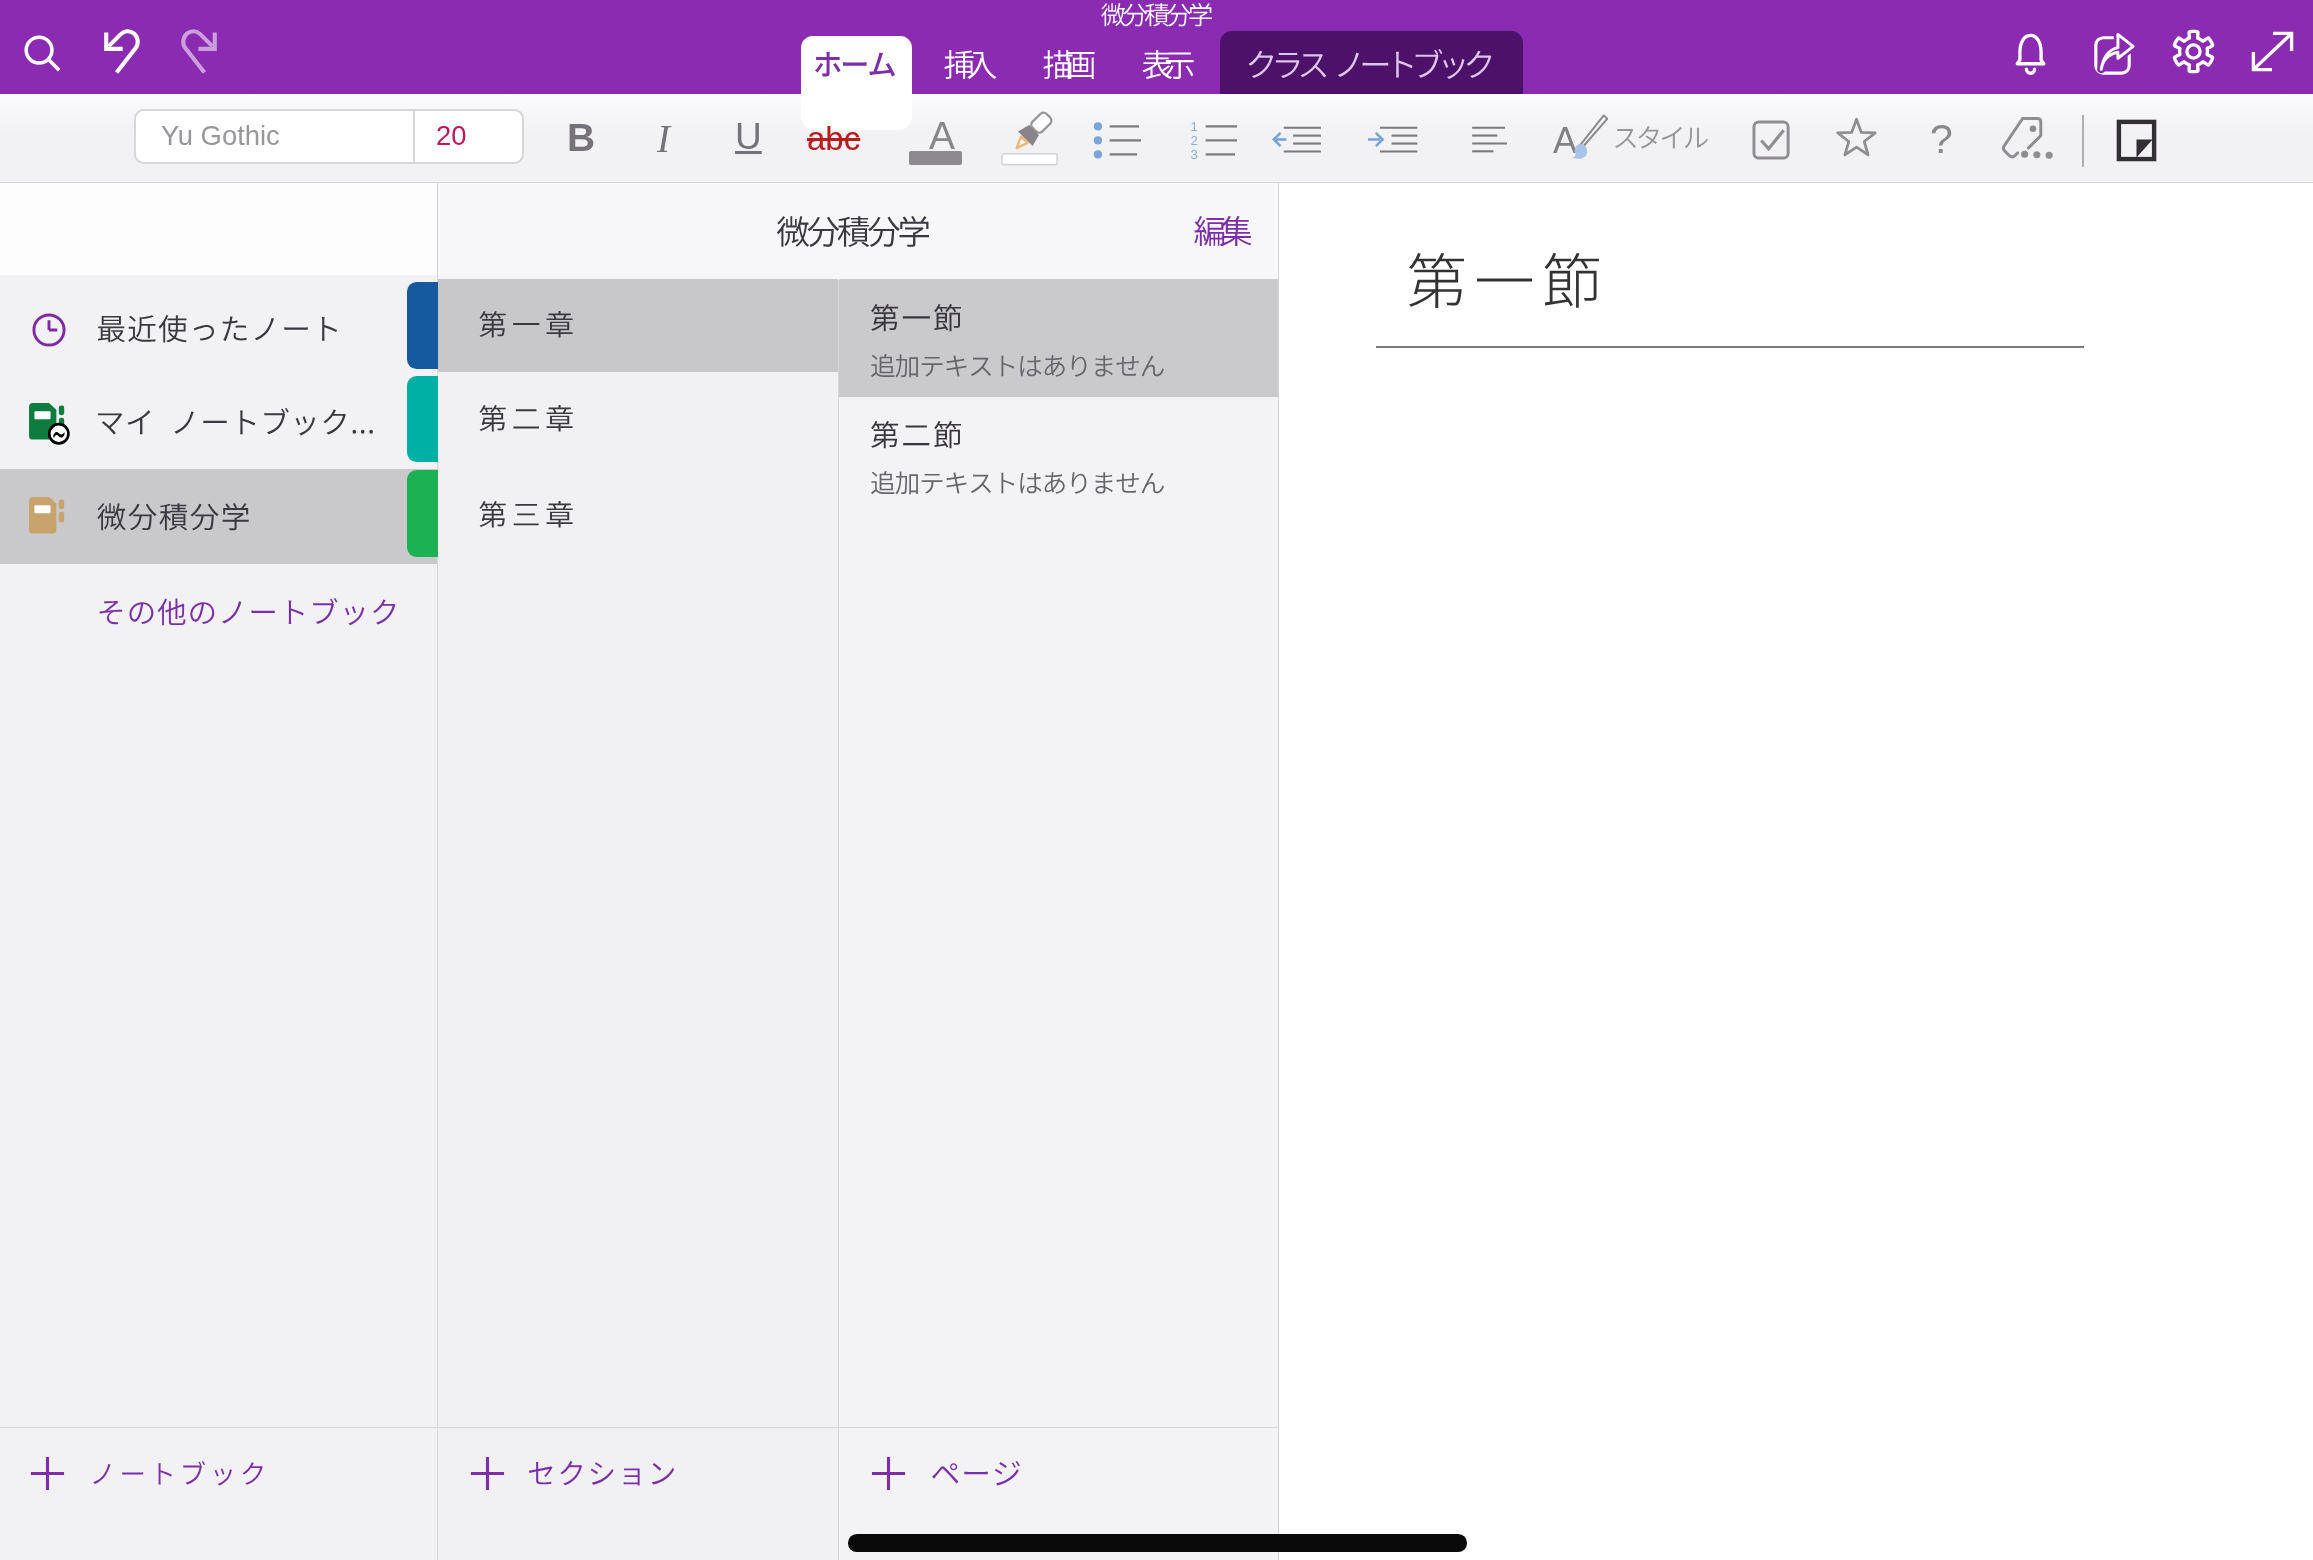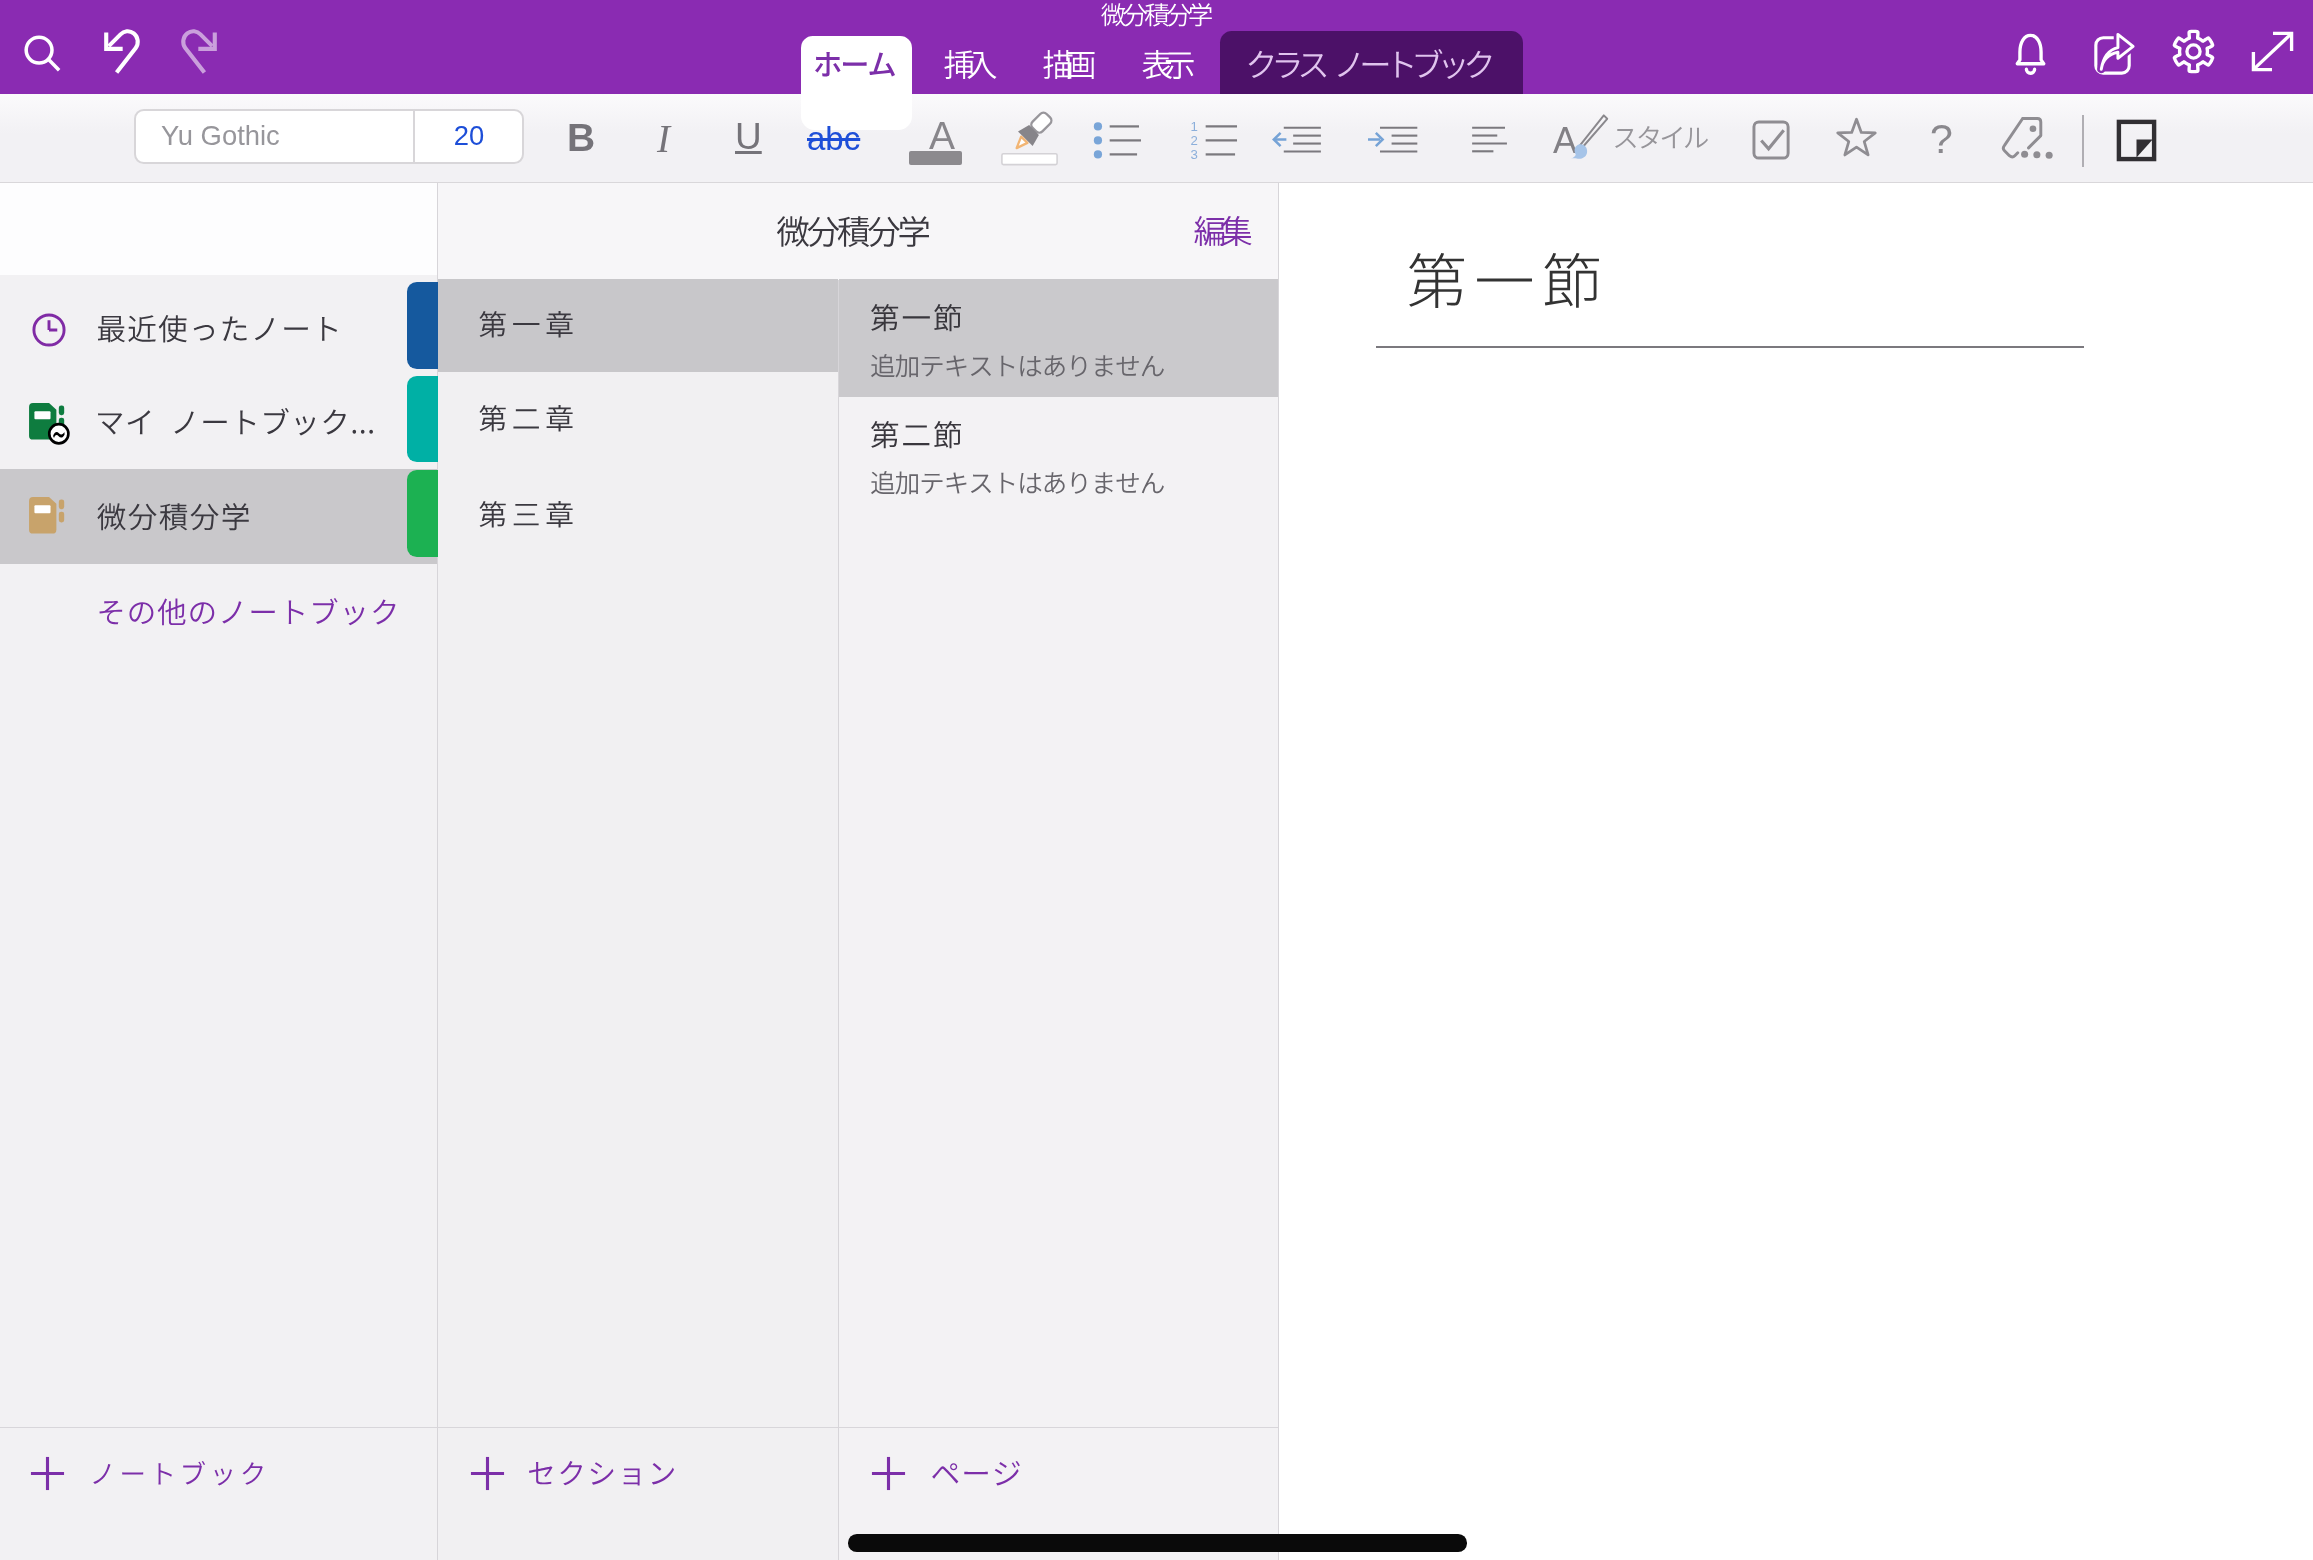--- a/index.html
+++ b/index.html
@@ -69,25 +69,25 @@
 <line x1="8" y1="41" x2="44" y2="7"></line>
 <path d="M26.5,5.5 H45.5 V23.5"></path>
 <path d="M25.5,42.5 H6.5 V24.5"></path>
     </g>
   </svg>
 <div style="position:absolute;left:0;top:94px;width:2313px;height:88px;background:linear-gradient(#FBFAFC,#F2F1F4 45%);border-bottom:1px solid #D9D7DA"></div>
 <div style="position:absolute;left:801px;top:94px;width:111px;height:36px;background:#FFFFFF;border-radius:0 0 13.7px 13.7px"></div>
 <div style="position:absolute;left:134px;top:109px;width:390px;height:55px;background:#FFFFFF;border:2px solid #D8D6D9;border-radius:9.8px;box-sizing:border-box"></div>
 <div style="position:absolute;left:413px;top:111px;width:2px;height:51px;background:#D8D6D9"></div>
 <div style="position:absolute;left:161px;top:120px;font:27.4px 'Liberation Sans',sans-serif;color:#97969B;z-index:3">Yu Gothic</div>
-<div style="position:absolute;left:413px;top:120px;width:112px;text-align:center;font:27.4px 'Liberation Sans',sans-serif;color:#1d4ed8;z-index:3">20</div>
+<div style="position:absolute;left:436px;top:120px;width:112px;text-align:left;font:27.4px 'Liberation Sans',sans-serif;color:#be185d;z-index:3">20</div>
 <div style="position:absolute;left:567px;top:116px;font:bold 39px 'Liberation Sans',sans-serif;color:#757379;">B</div>
 <div style="position:absolute;left:657px;top:116px;font:italic 39px 'Liberation Serif',serif;color:#757379;">I</div>
 <div style="position:absolute;left:735px;top:116px;font:37px 'Liberation Sans',sans-serif;color:#757379;text-decoration:underline">U</div>
-<div style="position:absolute;left:807px;top:120px;font:33px 'Liberation Sans',sans-serif;color:#1d4ed8;text-decoration:line-through">abc</div>
+<div style="position:absolute;left:807px;top:120px;font:33px 'Liberation Sans',sans-serif;color:#b91c1c;text-decoration:line-through">abc</div>
 <div style="position:absolute;left:929px;top:114px;font:39px 'Liberation Sans',sans-serif;color:#88868B;">A</div>
 <div style="position:absolute;left:909px;top:151px;width:53px;height:13.7px;background:#8C8A8E;border-radius:2px"></div>
 <svg style="position:absolute;left:994px;top:102px;overflow:visible" width="71" height="69" viewBox="0 0 72 70">
 <g transform="translate(36,33) rotate(45)">
 <rect x="-7" y="-27" width="14" height="20" rx="4.5" fill="#FFFFFF" stroke="#98969B" stroke-width="2.4"></rect>
 <path d="M-7,-6.5 L7,-6.5 L10.5,6 L-10.5,6 Z" fill="#87858A"></path>
 <path d="M-4.5,7.5 L4.5,7.5 L0.5,19 Z" fill="#FFFFFF" stroke="#F2B574" stroke-width="2.3" stroke-linejoin="round"></path>
 </g>
 <rect x="8" y="52.5" width="56" height="11" rx="1.5" fill="#FFFFFF" stroke="#D4D2D6" stroke-width="1.6"></rect>
   </svg>

